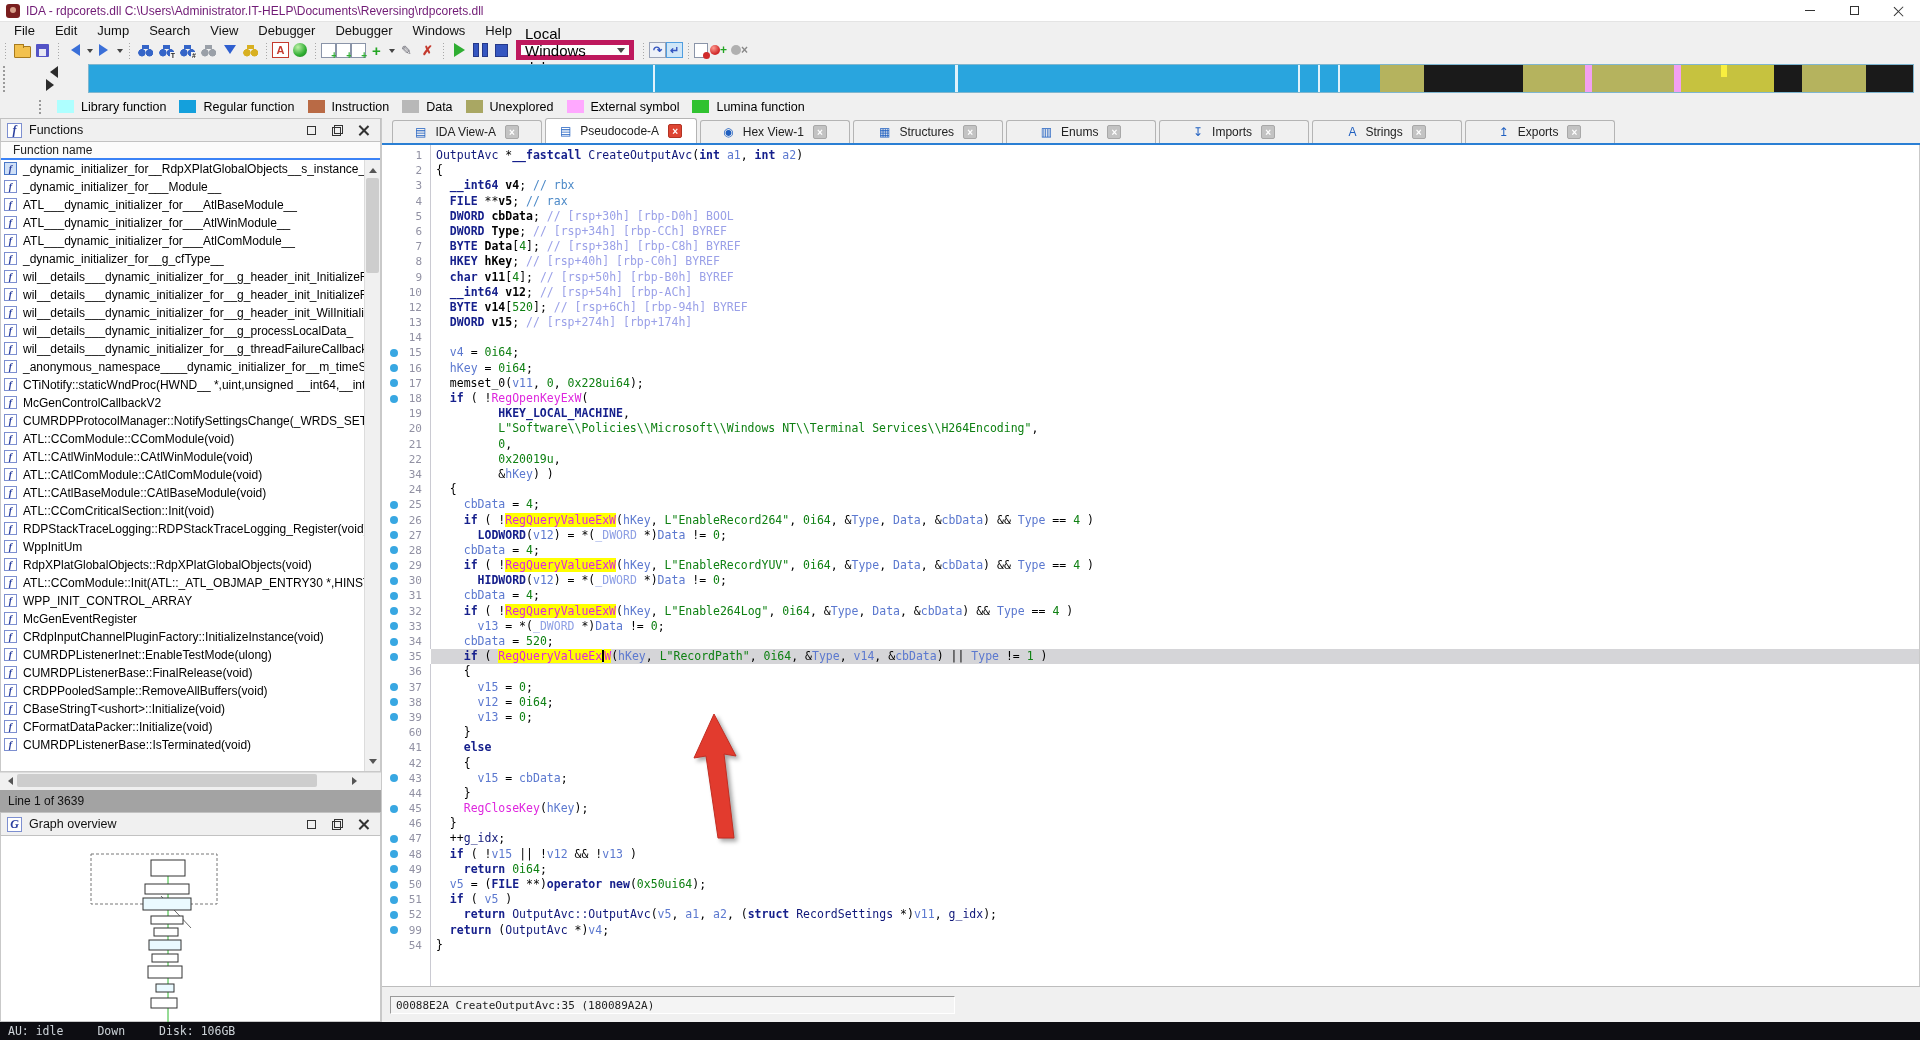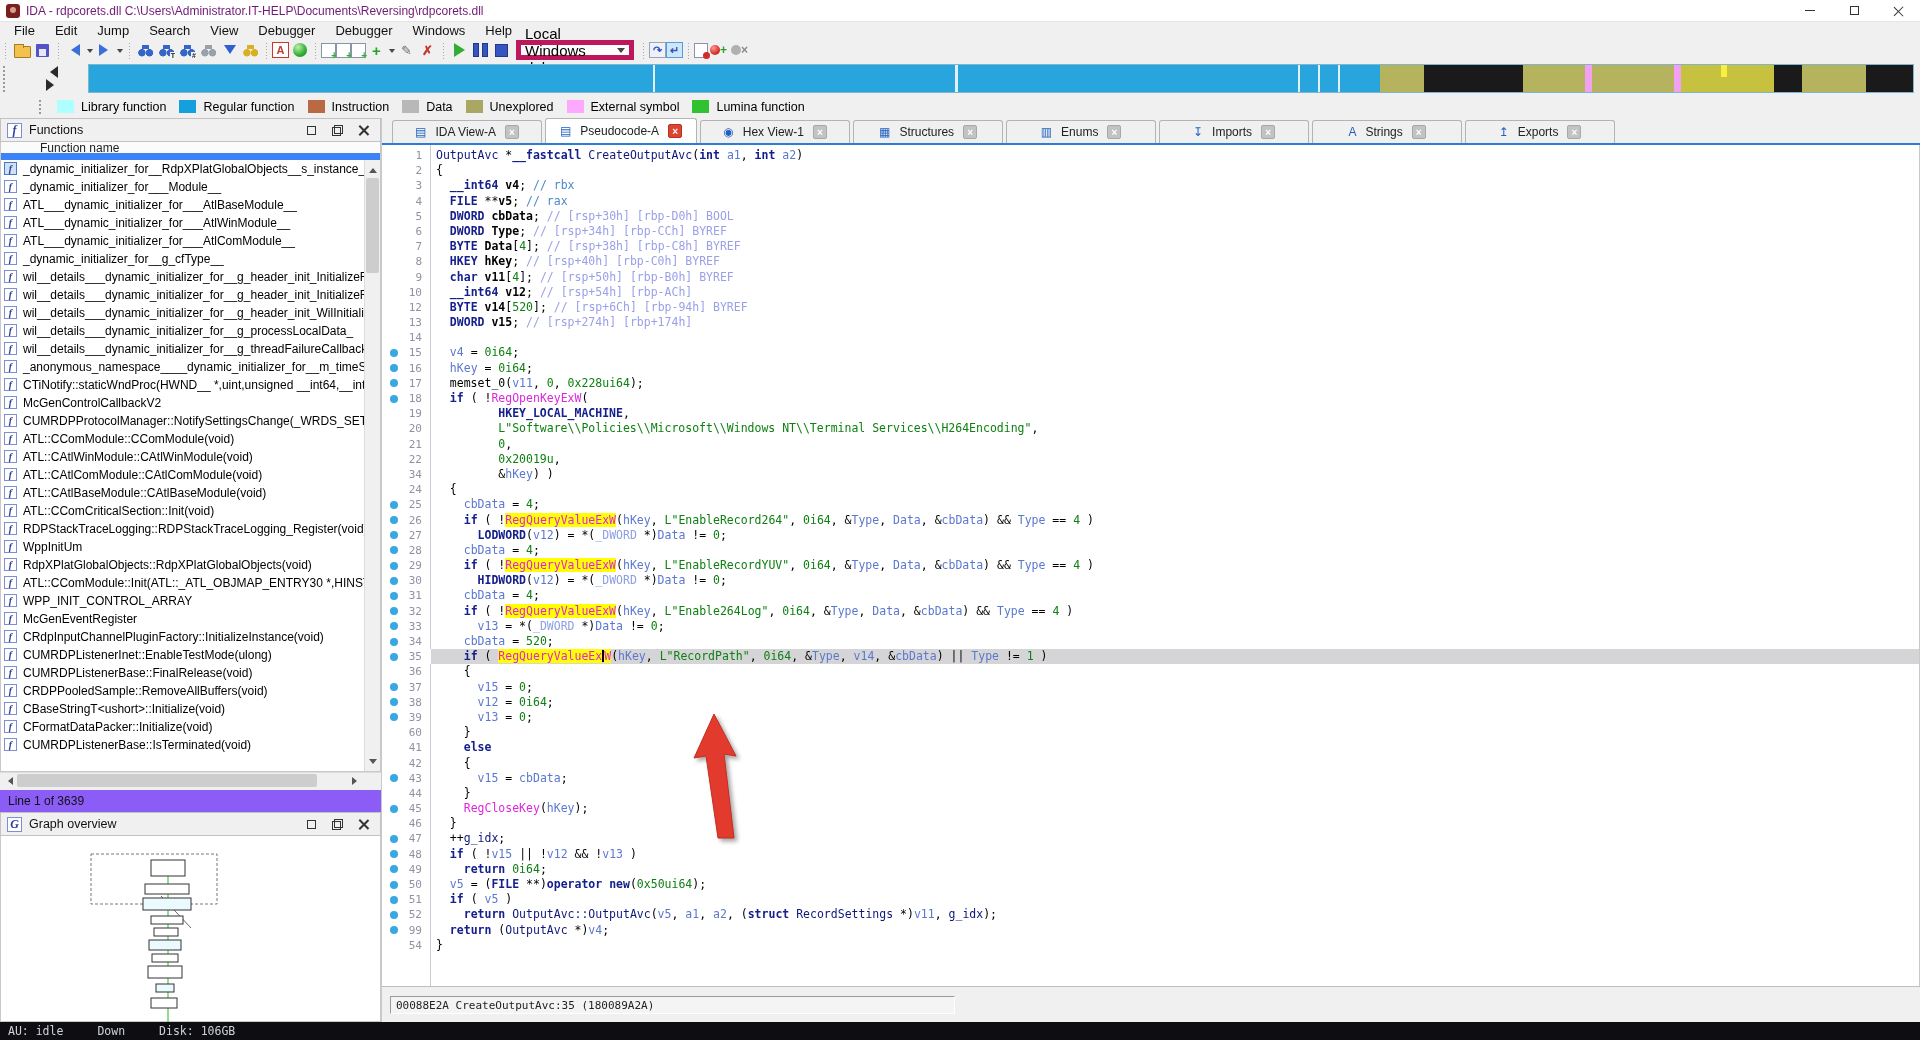--- a/index.html
+++ b/index.html
@@ -86,37 +86,37 @@
   .g-maxi{width:9px;height:9px;border:1.4px solid #333}
   .g-rest{width:11px;height:11px;position:relative}
   .g-rest::before{content:"";position:absolute;left:0;bottom:0;width:7px;height:7px;border:1.3px solid #333;background:#f0f0f0}
   .g-rest::after{content:"";position:absolute;right:0;top:0;width:7px;height:7px;border:1.3px solid #333}
   .g-x{position:relative;width:11px;height:11px}
   .g-x::before,.g-x::after{content:"";position:absolute;left:5px;top:-1px;width:1.5px;height:13px;background:#333}
   .g-x::before{transform:rotate(45deg)}
   .g-x::after{transform:rotate(-45deg)}
 
   .flist{position:absolute;left:0;top:24px;right:0;height:630px;background:#fff;border:1px solid #c9c9c9;border-top:none;overflow:hidden}
-  .fheader{height:18px;border-bottom:7px solid #3b82f6;background:#fbfbfb;padding-left:39px;display:flex;align-items:center;font-size:12px;color:#222}
+  .fheader{height:18px;border-bottom:2px solid #3b82f6;background:#fbfbfb;padding-left:12px;display:flex;align-items:center;font-size:12px;color:#222}
   .frow{height:18px;position:relative;padding-left:22px;display:flex;align-items:center;white-space:nowrap;overflow:hidden;width:364px;font-size:12px}
   .frow .ficon{position:absolute;left:3px;top:2px;width:13px;height:13px;font-size:10px}
   .frow.sel .ficon{background:#cfe0f7;border-color:#4a78c8}
   .vscroll{position:absolute;right:0;top:18px;width:16px;bottom:0;background:#f0f0f0;border-left:1px solid #dcdcdc}
   .vs-up,.vs-dn{position:absolute;left:0;width:16px;height:16px;display:flex;align-items:center;justify-content:center}
   .vs-up{top:0}.vs-dn{bottom:0}
   .tri-u{width:0;height:0;border:4px solid transparent;border-bottom:5px solid #555}
   .tri-d{width:0;height:0;border:4px solid transparent;border-top:5px solid #555}
   .vthumb{position:absolute;left:1px;width:13px;top:18px;height:95px;background:#cdcdcd;border-radius:2px}
   .hscroll{position:absolute;left:0;right:0;top:654px;height:16px;background:#f0f0f0;border-top:1px solid #dcdcdc}
   .hs-l,.hs-r{position:absolute;top:0;width:16px;height:15px;display:flex;align-items:center;justify-content:center}
   .hs-l{left:0}.hs-r{right:17px}
   .htri-l{width:0;height:0;border:4px solid transparent;border-right:5px solid #555}
   .htri-r{width:0;height:0;border:4px solid transparent;border-left:5px solid #555}
   .hthumb{position:absolute;left:17px;top:1px;height:13px;width:300px;background:#cdcdcd;border-radius:2px}
-  .pfooter{position:absolute;left:0;right:0;top:672px;height:22px;display:flex;align-items:center;padding-left:8px;font-size:12px;color:#111;background:#8b5cf6}
+  .pfooter{position:absolute;left:0;right:0;top:672px;height:22px;display:flex;align-items:center;padding-left:8px;font-size:12px;color:#111;background:#a3a3a3}
   .gpanel-title{position:absolute;left:0;right:0;top:694px;height:24px}
   .gcontent{position:absolute;left:0;right:0;top:718px;bottom:0;background:#fff;border:1px solid #c9c9c9;border-top:none}
 
   
   .codedock{position:absolute;left:382px;top:118px;right:0;bottom:18px;background:#f0f0f0}
   .tabbar{position:absolute;top:0;left:0;right:0;height:25px;display:flex;align-items:flex-end;padding-left:10px;gap:3px}
   .tab{height:23px;display:flex;align-items:center;gap:9px;padding:0 14px;background:#f0f0f0;border:1px solid #b4b4b4;border-bottom:none;border-radius:3px 3px 0 0;font-size:12px;color:#222;min-width:150px;justify-content:center}
   .tab.active{background:#fff;height:25px;font-weight:normal}
   .tabicon{font-size:12px;color:#1f5fc0;line-height:12px}
   .tclose{width:14px;height:14px;border-radius:2px;background:#c3c3c3;color:#fff;font-size:10px;font-weight:bold;display:flex;align-items:center;justify-content:center;border:1px solid #a8a8a8}

